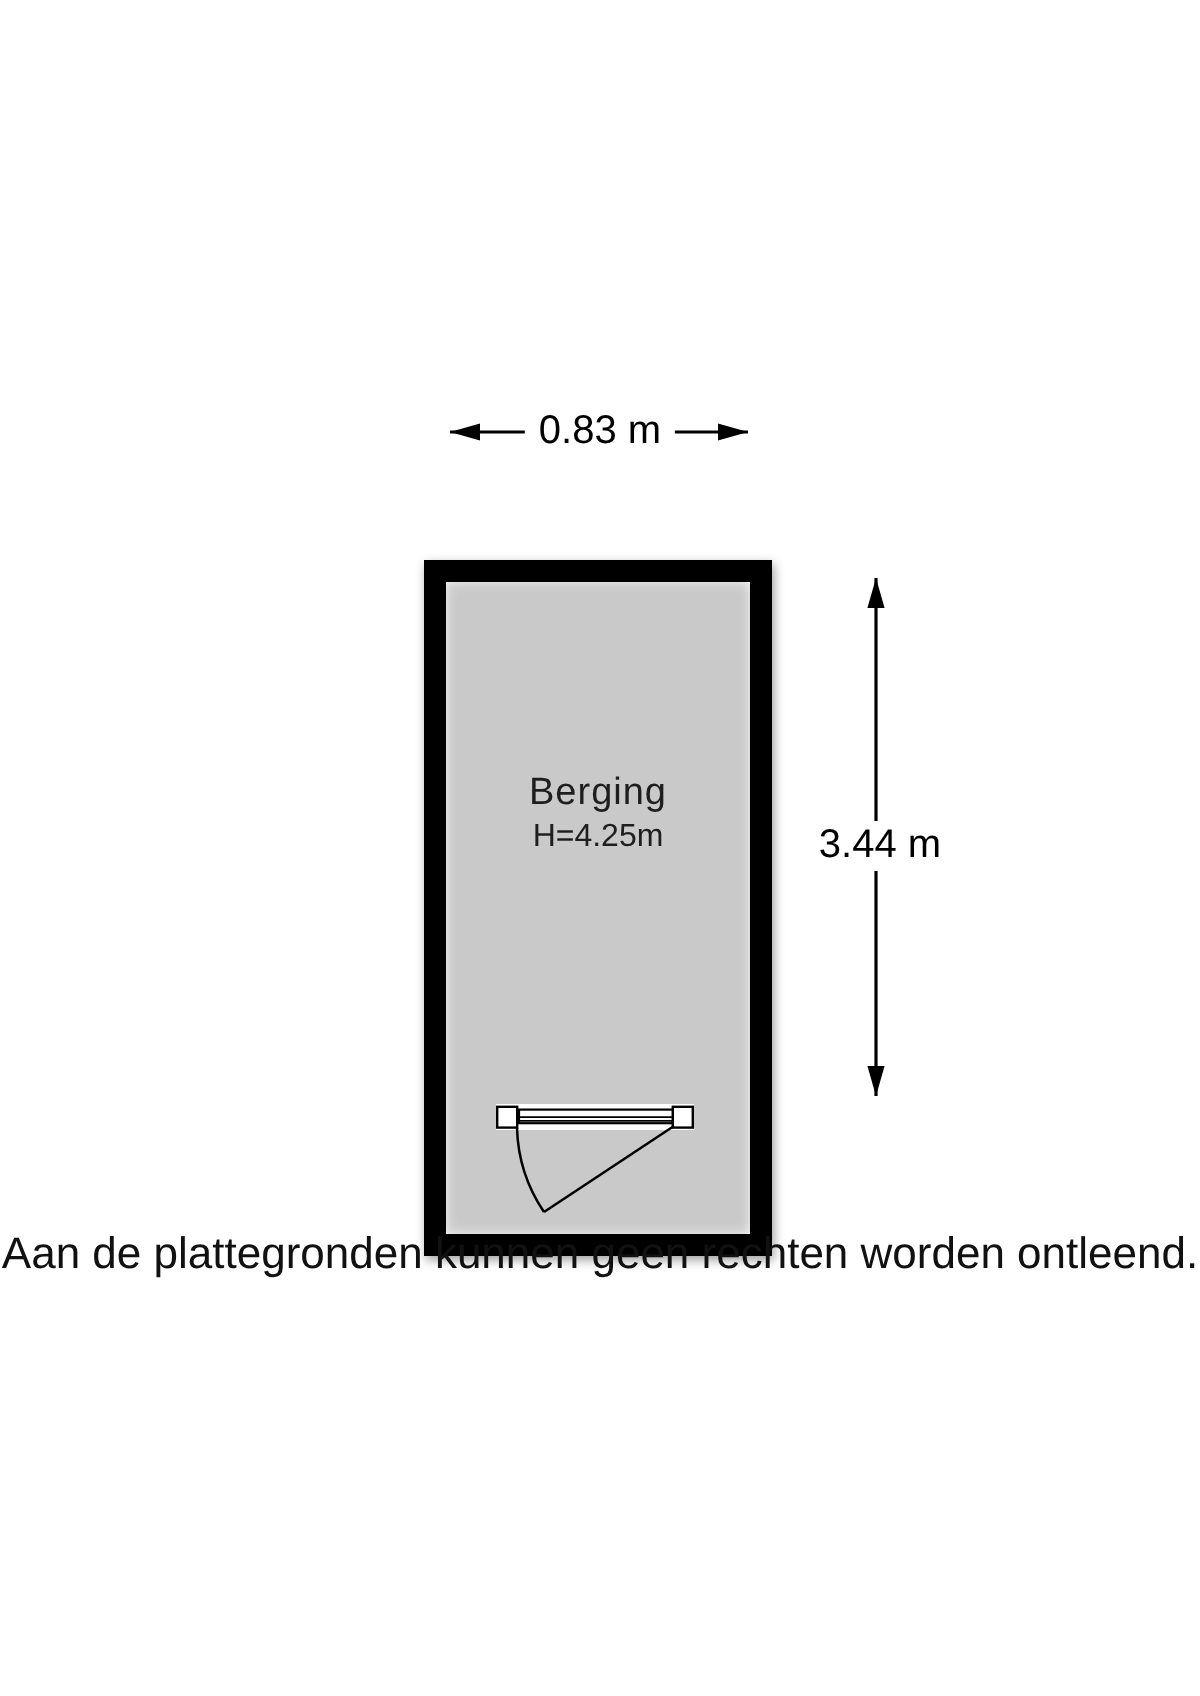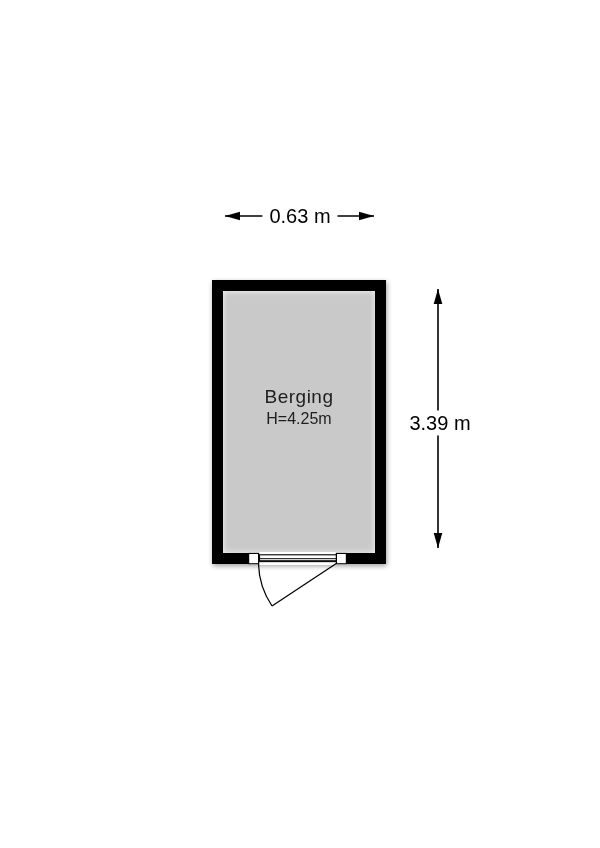--- a/index.html
+++ b/index.html
@@ -14,21 +14,21 @@
     background: #ffffff;
     font-family: "Liberation Sans", sans-serif;
     overflow: hidden;
   }
   
   .room {
     position: absolute;
     left: 212px;
     top: 280px;
     width: 174px;
-    height: 284px;
+    height: 348px;
     box-sizing: border-box;
     border: 11px solid #000000;
     background: #c9c9c9;
     box-shadow: 1px 2px 5px rgba(0,0,0,0.38), inset 0 0 6px rgba(255,255,255,0.85);
   }
   .room-name {
     position: absolute;
     left: 50%;
     top: 95px;
     transform: translateX(-50%);
@@ -119,18 +119,19 @@
       <rect x="248.6" y="553.4" width="10" height="10.4" fill="#ffffff" stroke="#000000" stroke-width="1.2"></rect>
       <rect x="336.4" y="553.4" width="10" height="10.4" fill="#ffffff" stroke="#000000" stroke-width="1.2"></rect>
 
       <g fill="none" stroke="#000000" stroke-width="1.25">
         <line x1="337" y1="563" x2="272" y2="606"></line>
         <path d="M 258.5 564 A 79 79 0 0 0 272 606"></path>
       </g>
     </g>
   </svg>
 
-  <div class="dim-label width">0.63 m</div>
+  <div class="dim-label width">0.83 m</div>
 
-  <div class="dim-label height">3.39 m</div>
+  <div class="dim-label height">3.44 m</div>
 
+  <div class="disclaimer">Aan de plattegronden kunnen geen rechten worden ontleend.</div>
 
 </div>
 
 </body></html>

